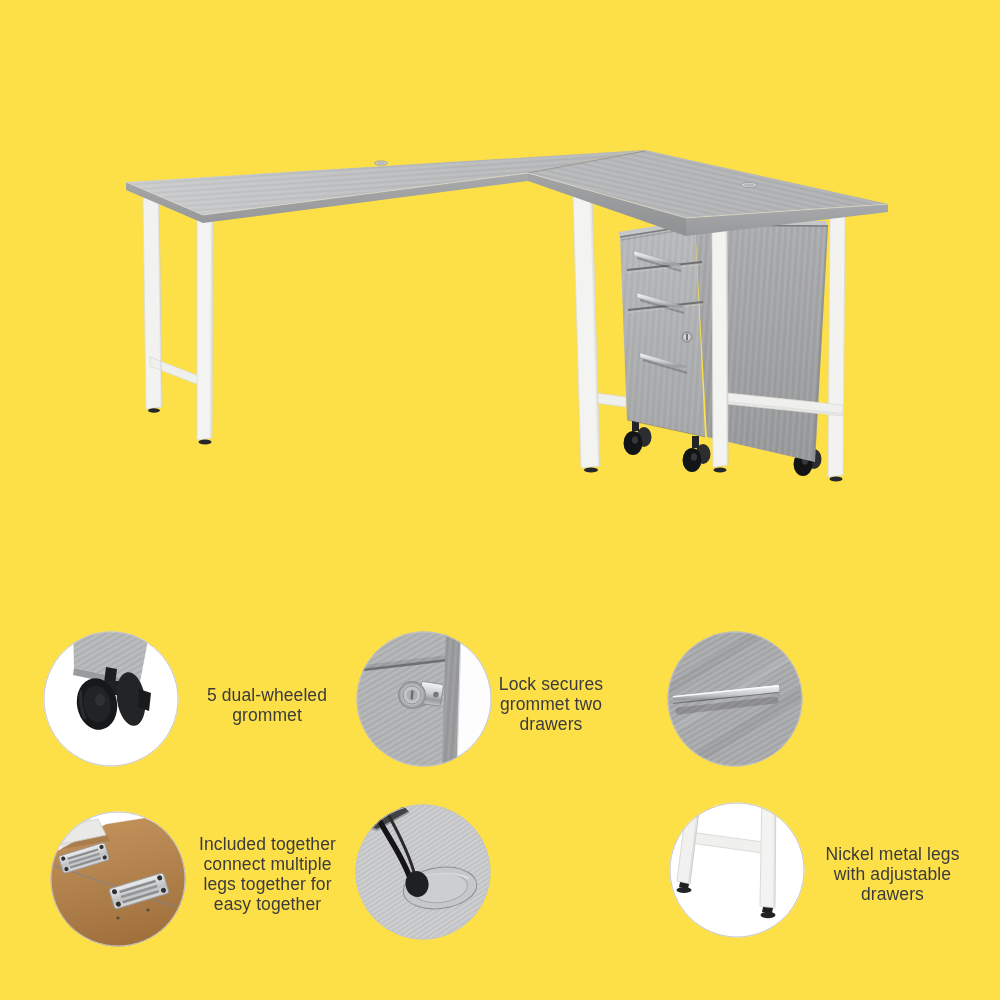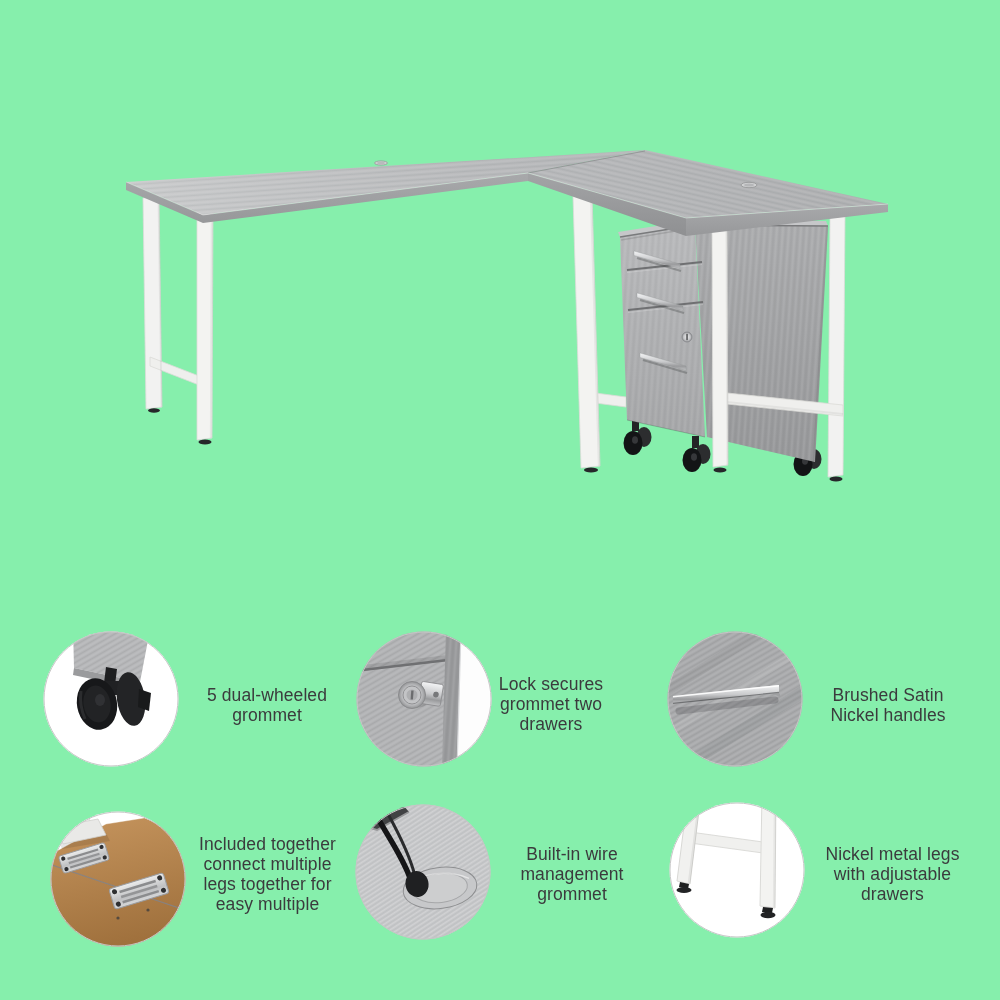--- a/index.html
+++ b/index.html
@@ -1,16 +1,16 @@
 <!DOCTYPE html>
 <html><head>
 <meta charset="utf-8">
 <style>
   html,body{margin:0;padding:0;background:#ffffff;}
-  .canvas{position:relative;width:1000px;height:1000px;background:#86efac;overflow:hidden;
+  .canvas{position:relative;width:1000px;height:1000px;background:#fde047;overflow:hidden;
           font-family:"Liberation Sans",sans-serif;}
   .desk-svg{position:absolute;left:0;top:0;}
   .fcircle{position:absolute;}
   .ftext{position:absolute;text-align:center;color:#3b3b3d;font-size:17.5px;line-height:20px;letter-spacing:.1px;}
 </style>
 </head>
 <body>
 
 <div class="canvas">
 
@@ -275,24 +275,20 @@
         <rect x="-20" y="92" width="200" height="12" fill="rgba(60,62,65,0.09)"></rect>
       </g>
       <path d="M12,80 L108,69" stroke="rgba(30,31,33,0.20)" stroke-width="7" fill="none" stroke-linecap="round"></path>
       <polygon points="102,56 113,63 113,66 102,61" fill="#9fa0a2"></polygon>
       <polygon points="6,65 112,54 112,62 6,73" fill="url(#gNick)"></polygon>
       <line x1="6" y1="65.7" x2="112" y2="54.7" stroke="rgba(255,255,255,0.9)" stroke-width="1.4"></line>
       <line x1="6" y1="72.4" x2="112" y2="61.4" stroke="rgba(55,56,58,0.55)" stroke-width="1.1"></line>
     </g>
     <circle cx="68" cy="68" r="67" fill="none" stroke="#c6c6c6" stroke-width="1"></circle>
   </svg>
-  <div class="ftext" style="left:808px;top:685px;width:160px">
-    <div>Brushed Satin</div>
-    <div>Nickel handles</div>
-  </div>
 
   <svg class="fcircle" style="left:50px;top:811px" width="136" height="136" viewBox="0 0 136 136">
     <defs>
         <clipPath id="cp4">
           <circle cx="68" cy="68" r="67.5"></circle>
         </clipPath>
       </defs>
     <g clip-path="url(#cp4)">
       <rect width="136" height="136" fill="#ffffff"></rect>
       <path d="M-4,46 L56,13 L94,7 L141,27 L141,141 L-4,141 Z" fill="url(#gTan)"></path>
@@ -306,21 +302,21 @@
       <circle cx="68" cy="107" r="1.6" fill="#3a3b3d" opacity="0.75"></circle>
       <circle cx="98" cy="99" r="1.6" fill="#3a3b3d" opacity="0.75"></circle>
       <circle cx="119" cy="126" r="1.5" fill="#3a3b3d" opacity="0.75"></circle>
     </g>
     <circle cx="68" cy="68" r="67" fill="none" stroke="#c6c6c6" stroke-width="1"></circle>
   </svg>
   <div class="ftext" style="left:180px;top:834px;width:175px">
     <div>Included together</div>
     <div>connect multiple</div>
     <div>legs together for</div>
-    <div>easy multiple</div>
+    <div>easy together</div>
   </div>
 
   <svg class="fcircle" style="left:355px;top:804px" width="136" height="136" viewBox="0 0 136 136">
     <defs>
         <clipPath id="cp5">
           <circle cx="68" cy="68" r="67.5"></circle>
         </clipPath>
       </defs>
     <g clip-path="url(#cp5)">
       <rect width="136" height="136" fill="#c5c6c8"></rect>
@@ -332,25 +328,20 @@
       <path d="M33,10 C44,30 55,52 60,72" fill="none" stroke="#2a2b2d" stroke-width="3" stroke-linecap="round"></path>
       <g transform="rotate(-7 85 84)">
         <ellipse cx="85" cy="84" rx="37" ry="20.5" fill="#c7c8ca" stroke="#8e8f91" stroke-width="1"></ellipse>
         <ellipse cx="85" cy="84" rx="27.5" ry="14.5" fill="#cdcecf" stroke="#a6a7a9" stroke-width="1"></ellipse>
         <path d="M55,76 Q85,62 115,78" fill="none" stroke="rgba(255,255,255,0.5)" stroke-width="1.5"></path>
       </g>
       <ellipse cx="62" cy="80" rx="11.5" ry="13" fill="#1f2022" transform="rotate(-12 62 80)"></ellipse>
     </g>
     <circle cx="68" cy="68" r="67" fill="none" stroke="#c6c6c6" stroke-width="1"></circle>
   </svg>
-  <div class="ftext" style="left:492px;top:844px;width:160px">
-    <div>Built-in wire</div>
-    <div>management</div>
-    <div>grommet</div>
-  </div>
 
   <svg class="fcircle" style="left:669px;top:802px" width="136" height="136" viewBox="0 0 136 136">
     <defs>
         <clipPath id="cp6">
           <circle cx="68" cy="68" r="67.5"></circle>
         </clipPath>
       </defs>
     <g clip-path="url(#cp6)">
       <rect width="136" height="136" fill="#ffffff"></rect>
       <polygon points="21,30 94,40 94,51 21,41" fill="#f0f0ee" stroke="#d8d8d5" stroke-width="0.9"></polygon>

